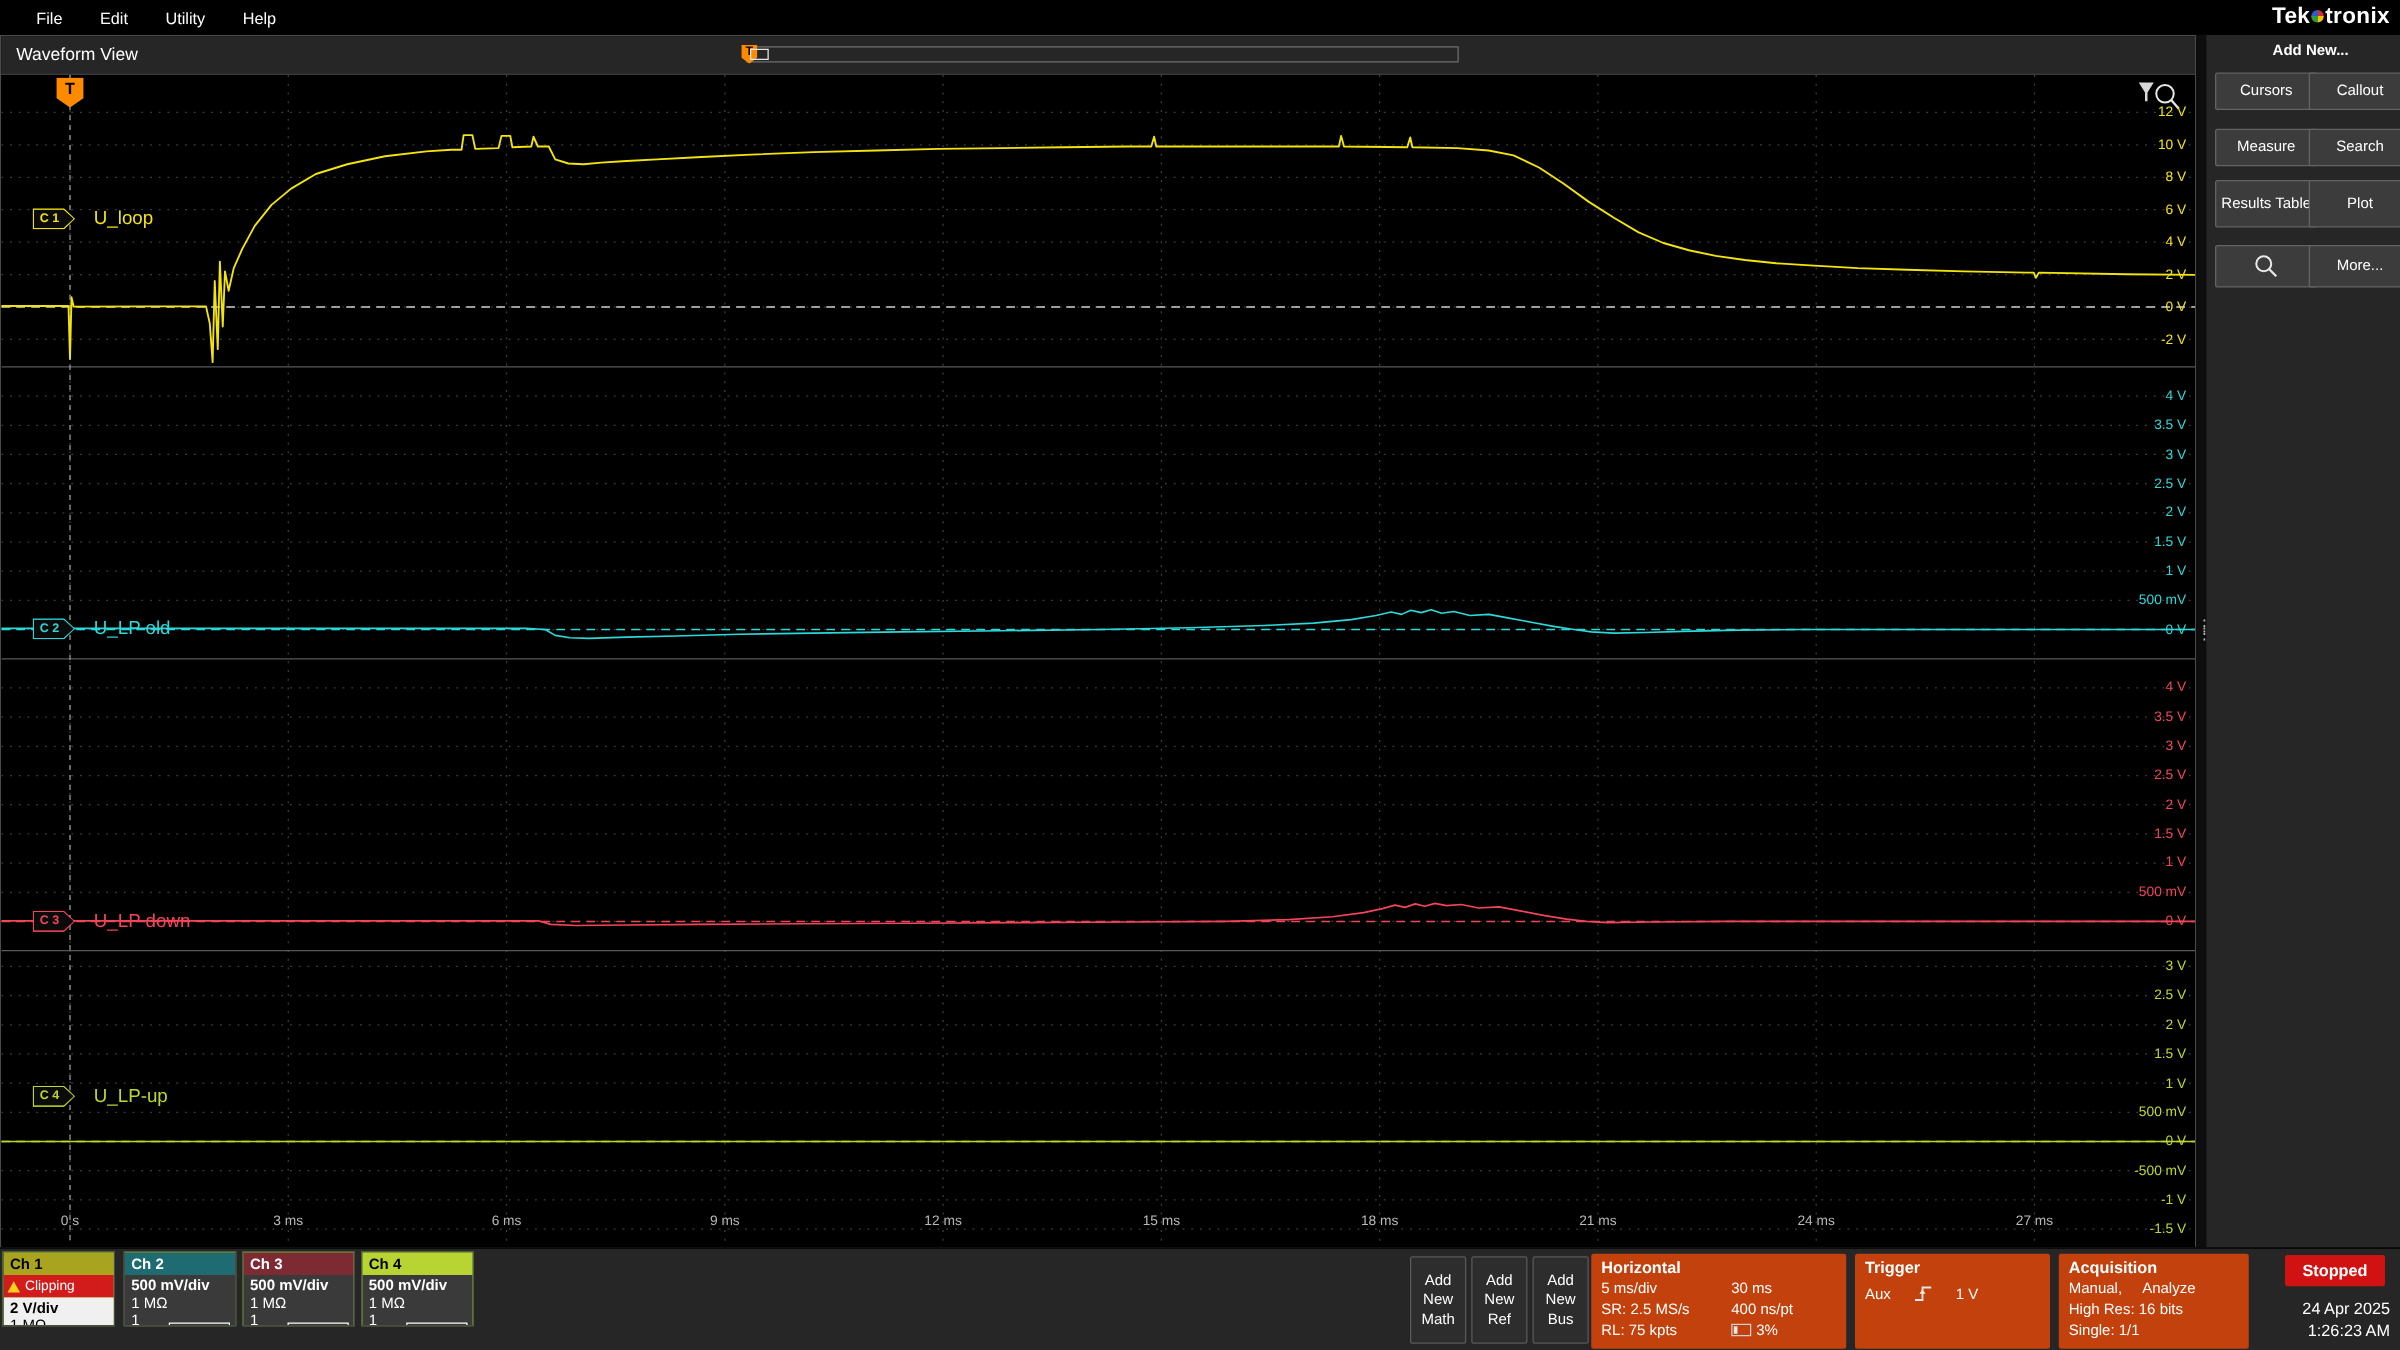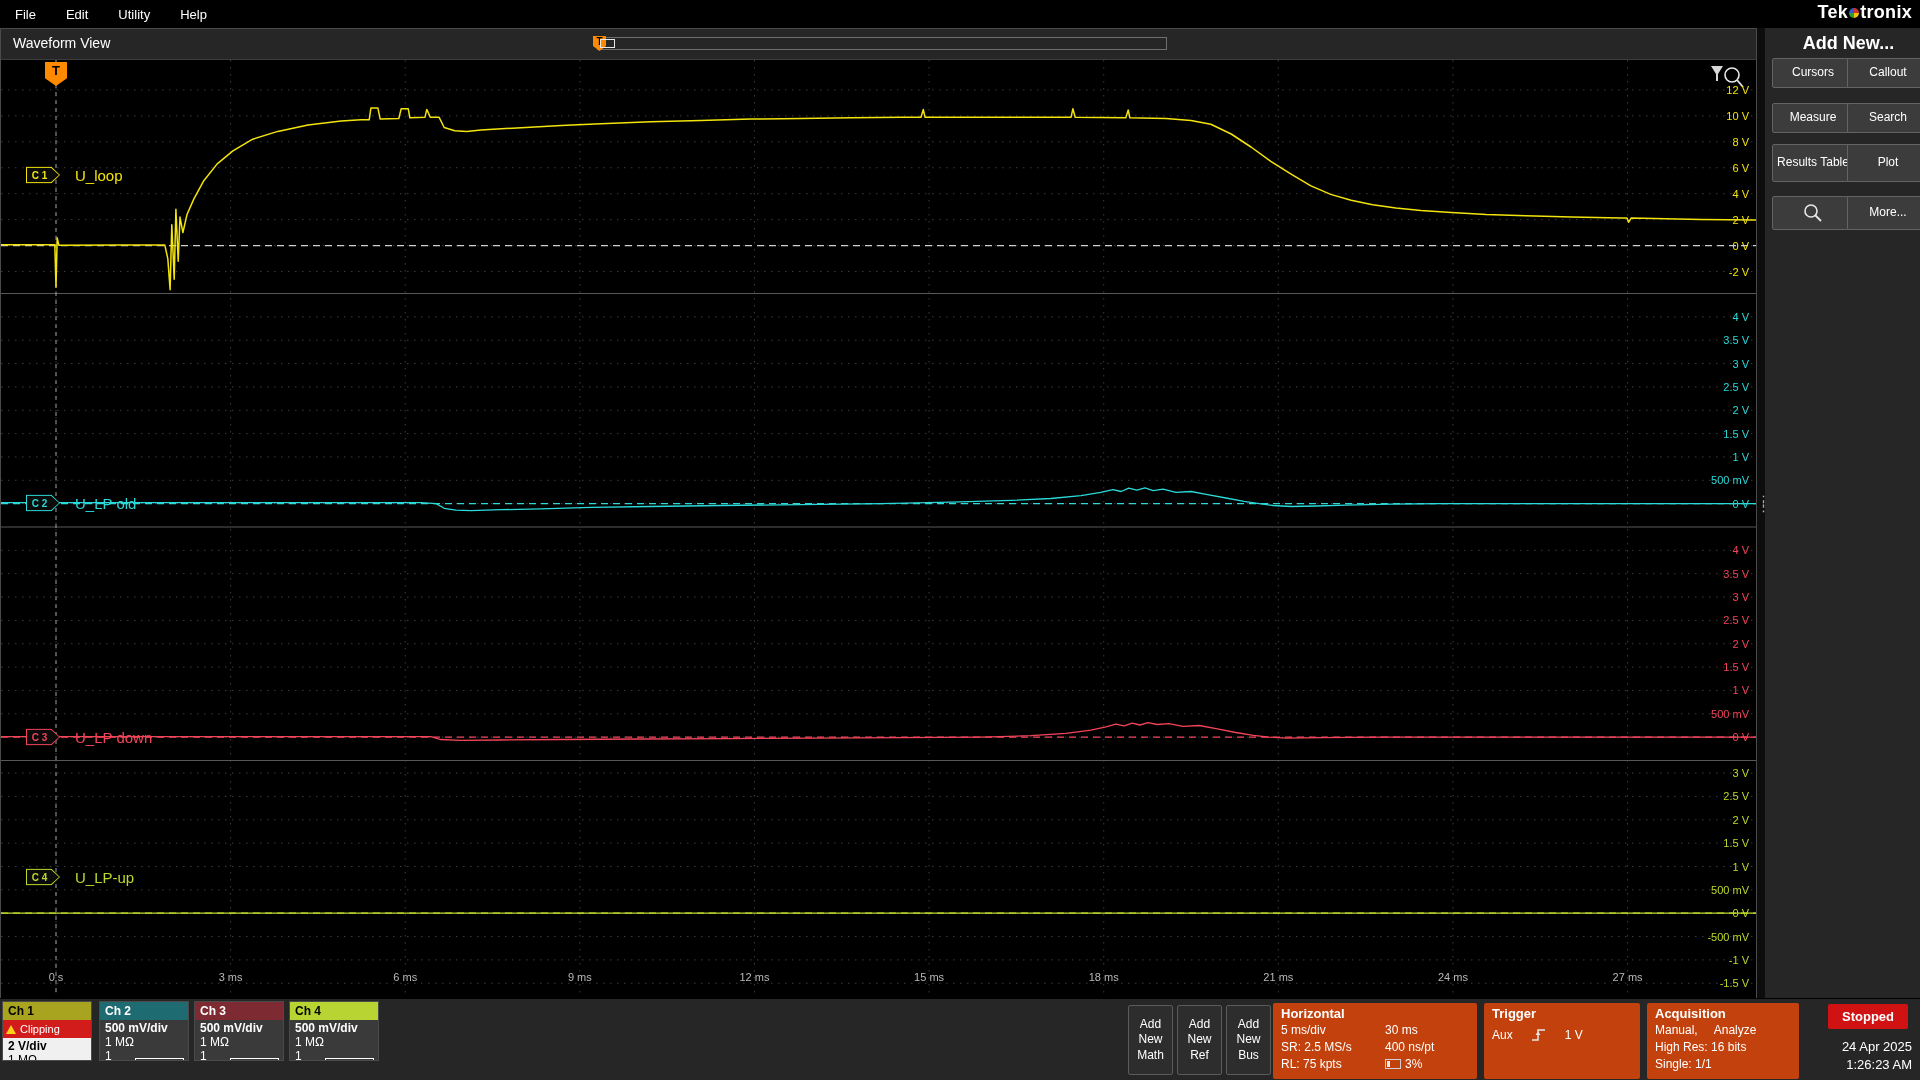--- a/index.html
+++ b/index.html
@@ -1,21 +1,21 @@
 <!DOCTYPE html>
 <html><head>
 <meta charset="utf-8">
 <style>
   html,body{margin:0;padding:0;background:#000;}
   #root{position:relative;width:1920px;height:1080px;background:#000;overflow:hidden;
         font-family:"Liberation Sans",sans-serif;color:#fff;}
 
   
   #menubar{position:absolute;left:0;top:0;width:1920px;height:28px;background:#000;
-           display:flex;align-items:center;box-sizing:border-box;}
+           display:flex;align-items:center;padding-left:14px;box-sizing:border-box;}
   .menu-item{font-size:13px;color:#fff;padding:0 15px;cursor:default;}
   #logo{position:absolute;right:8px;top:2px;font-size:18px;font-weight:bold;letter-spacing:.3px;margin-left:40px;}
   .pin{display:inline-block;width:10px;height:10px;border-radius:50%;
        background:conic-gradient(#d23030 0 90deg,#f5c400 0 180deg,#2f9e3a 0 270deg,#2d5bc8 0 360deg);
        vertical-align:0px;margin:0 1px;}
 
   
   #wave-panel{position:absolute;left:0;top:28px;width:1757px;height:970px;
               border:1px solid #4a4a4a;box-sizing:border-box;background:#000;}
   #title-bar{position:relative;height:30px;background:#262626;border-bottom:1px solid #3c3c3c;}
@@ -51,21 +51,21 @@
   .cb1{top:115px}.cb2{top:443px}.cb3{top:677px}.cb4{top:817px}
 
   #zoom-glyph{position:absolute;right:12px;top:3px;}
 
   
   #splitter{position:absolute;left:1757px;top:28px;width:8px;height:970px;background:#0d0d0d;}
   #splitter .dots{position:absolute;left:0;top:470px;width:8px;color:#b5b5b5;font-size:13px;line-height:6px;text-align:center;}
 
   
   #sidebar{position:absolute;left:1765px;top:28px;width:155px;height:970px;background:#262626;}
-  #sidebar .header{margin-top:5px;text-align:center;font-size:18px;font-weight:bold;color:#fff;margin-left:12px;}
+  #sidebar .header{margin-top:5px;text-align:center;font-size:12px;font-weight:bold;color:#fff;margin-left:12px;}
   .sb-btn{position:absolute;width:82px;background:#3c3c3c;border:1px solid #636363;border-radius:2px;
           color:#fff;font-size:12px;display:flex;align-items:center;justify-content:center;
           text-align:center;box-sizing:border-box;line-height:1.15;}
 
   
   #bottombar{position:absolute;left:0;top:998px;width:1920px;height:82px;background:#262626;border-top:1px solid #000;box-sizing:border-box;}
   .ch-tile{position:absolute;top:2px;width:90px;height:60px;border:1px solid #4a4a4a;box-sizing:border-box;
            display:flex;flex-direction:column;overflow:hidden;background:#84cc16;}
   .tile-head{height:18px;line-height:18px;font-size:12px;font-weight:bold;padding-left:5px;flex:0 0 auto;}
   .tile-warn{height:18px;background:#d21c1c;color:#fff;font-size:11px;display:flex;align-items:center;padding-left:3px;flex:0 0 auto;}

